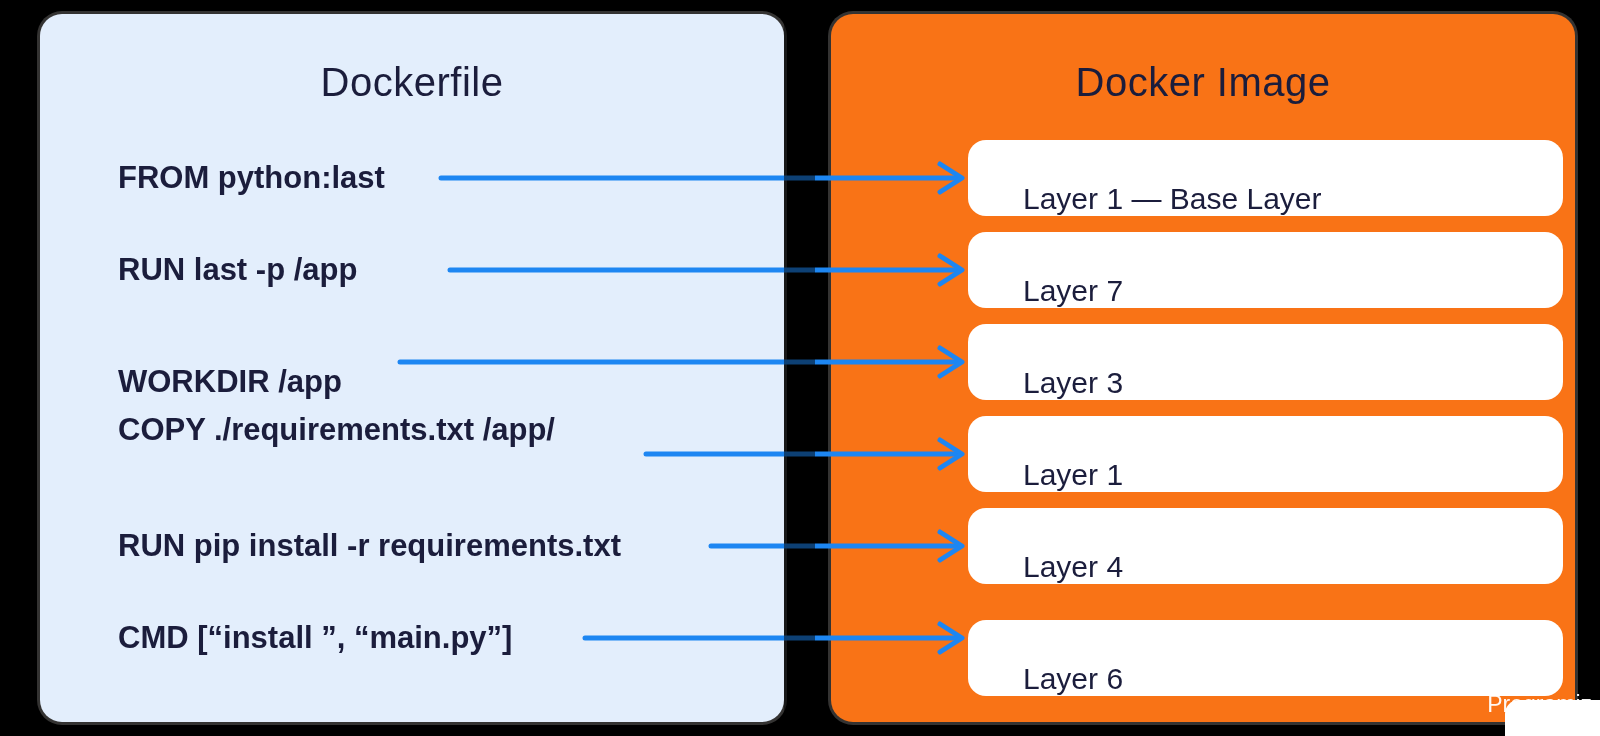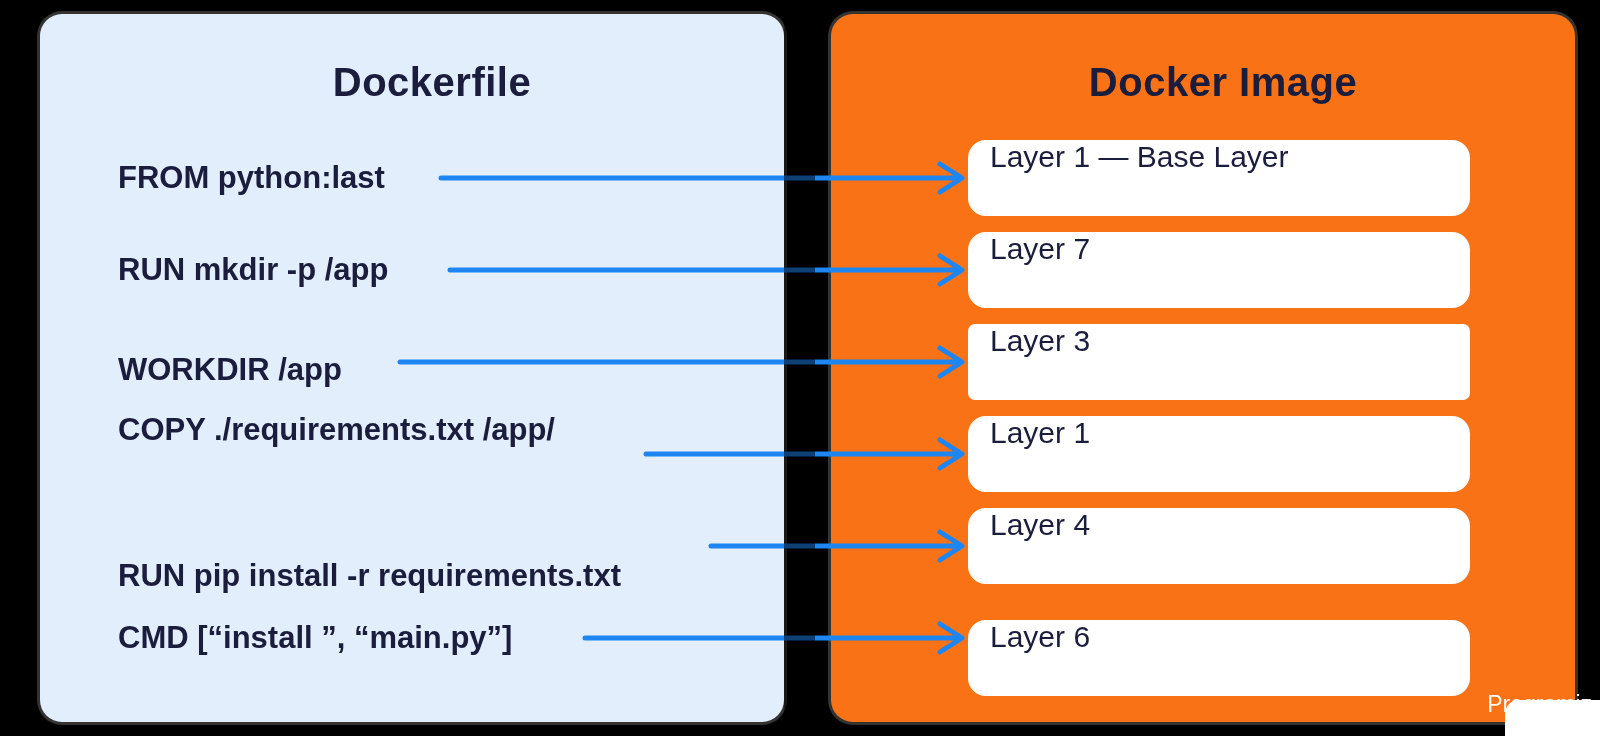--- a/index.html
+++ b/index.html
@@ -7,47 +7,47 @@
     width:1600px;height:736px;position:relative;overflow:hidden;
     background:#000;
     font-family:"Liberation Sans", sans-serif;
     color:#1b1d3c;
   }
   .panel{position:absolute;top:14px;height:708px;border-radius:22px;box-shadow:0 0 0 3px rgba(236,233,228,0.22);}
   .panel-dockerfile{left:40px;width:744px;background:#e3eefc;}
   .panel-image{left:815px;width:744px;background:#f97316;margin-left:16px;}
   .panel-title{
     position:absolute;top:46px;left:0;width:100%;
-    text-align:center;font-size:40px;font-weight:700;
-    color:#1b1d3c;letter-spacing:0.5px;padding-left:20px;
+    text-align:center;font-size:40px;font-weight:400;
+    color:#1b1d3c;letter-spacing:0.5px;
   }
   .command{
     position:absolute;left:118px;height:44px;line-height:44px;
     font-size:31px;color:#1b1d3c;white-space:nowrap;z-index:2;font-weight:bold;
   }
-  .cmd-0{top:156px;} .cmd-1{top:248px;} .cmd-2{top:348px;}
-  .cmd-3{top:408px;} .cmd-4{top:524px;margin-top:30px;} .cmd-5{top:616px;}
+  .cmd-0{top:156px;} .cmd-1{top:248px;} .cmd-2{top:360px;}
+  .cmd-3{top:408px;} .cmd-4{top:524px;} .cmd-5{top:616px;}
   .arrow{position:absolute;height:40px;z-index:3;}
   .arr-0{left:438px;top:158px;width:530px;}
   .arr-1{left:447px;top:250px;width:521px;}
   .arr-2{left:397px;top:342px;width:571px;}
   .arr-3{left:643px;top:434px;width:325px;}
   .arr-4{left:708px;top:526px;width:260px;}
   .arr-5{left:582px;top:618px;width:386px;}
   .gap-shade{
     position:absolute;left:784px;top:0;width:31px;height:736px;
     background:rgba(0,0,0,0.52);z-index:4;pointer-events:none;
   }
   .layer-card{
-    position:absolute;left:968px;width:502px;height:76px;
+    position:absolute;left:968px;width:595px;height:76px;
     background:#ffffff;border-radius:18px;z-index:5;
-    display:flex;align-items:flex-start;padding-left:22px;box-sizing:border-box;
+    display:flex;align-items:flex-end;padding-left:55px;box-sizing:border-box;
   }
   .layer-card span{font-size:30px;color:#1b1d3c;white-space:nowrap;}
-  .lay-0{top:140px;} .lay-1{top:232px;} .lay-2{top:324px;border-radius:7px;}
+  .lay-0{top:140px;} .lay-1{top:232px;} .lay-2{top:324px;}
   .lay-3{top:416px;} .lay-4{top:508px;} .lay-5{top:600px;margin-top:20px;}
   .watermark-text{
     position:absolute;left:1400px;top:690px;width:192px;height:28px;
     line-height:28px;text-align:right;font-size:23px;
     color:rgba(255,255,255,0.95);z-index:6;white-space:nowrap;
   }
   .watermark-badge{
     position:absolute;left:1505px;top:700px;width:95px;height:36px;
     background:#ffffff;border-radius:14px 0 0 0;z-index:7;
   }
@@ -57,21 +57,21 @@
 
 <div class="panel panel-dockerfile">
   <div class="panel-title">Dockerfile</div>
 </div>
 
 <div class="panel panel-image">
   <div class="panel-title">Docker Image</div>
 </div>
 
 <div class="command cmd-0">FROM python:last</div>
-<div class="command cmd-1">RUN mkdir -p /app</div>
+<div class="command cmd-1">RUN last -p /app</div>
 <div class="command cmd-2">WORKDIR /app</div>
 <div class="command cmd-3">COPY ./requirements.txt /app/</div>
 <div class="command cmd-4">RUN pip install -r requirements.txt</div>
 <div class="command cmd-5">CMD [“install ”, “main.py”]</div>
 
 <svg class="arrow arr-0" viewBox="0 0 530 40" xmlns="http://www.w3.org/2000/svg">
   <line x1="3" y1="20" x2="518" y2="20" stroke="#1d86f2" stroke-width="5" stroke-linecap="round"></line>
   <polyline points="502,6 524,20 502,34" fill="none" stroke="#1d86f2" stroke-width="5" stroke-linecap="round" stroke-linejoin="round"></polyline>
 </svg>
 <svg class="arrow arr-1" viewBox="0 0 521 40" xmlns="http://www.w3.org/2000/svg">

